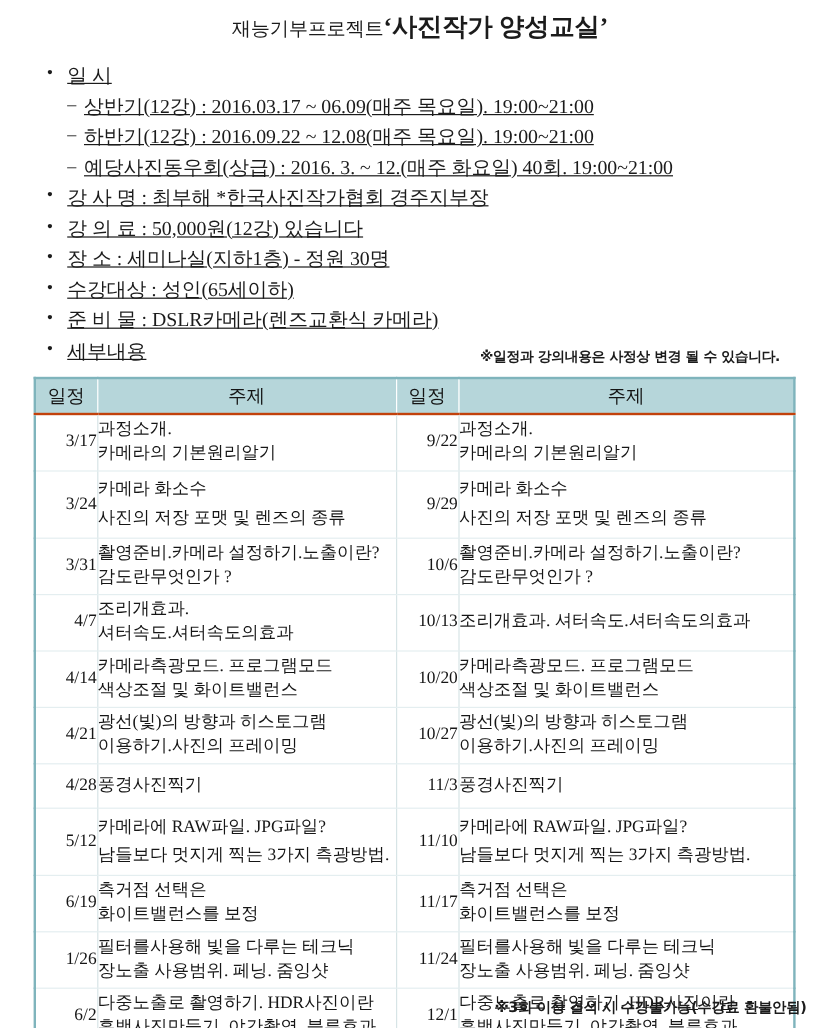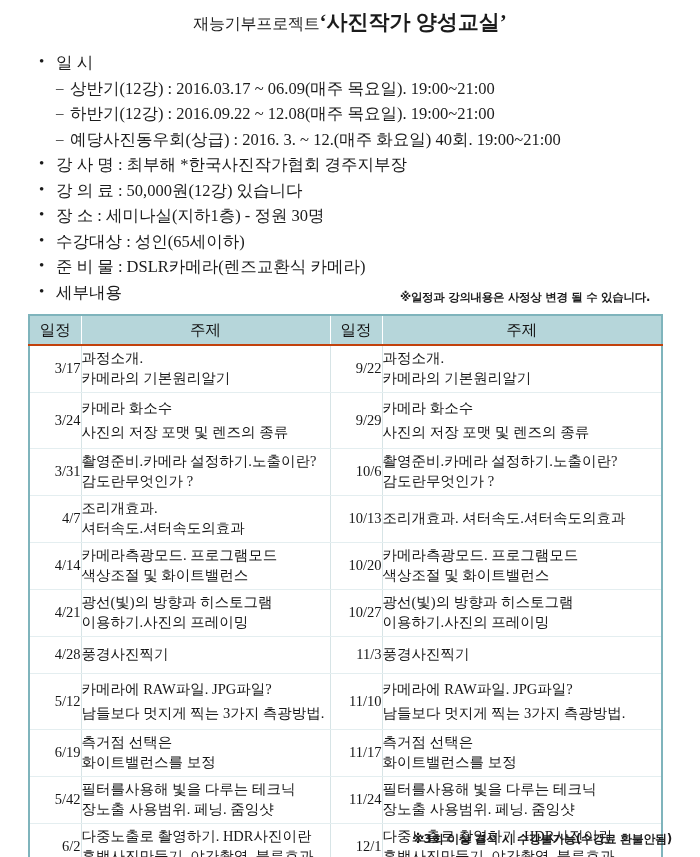--- a/index.html
+++ b/index.html
@@ -37,20 +37,21 @@
   .doc-title .title-main {
     font-size: 21px;
     font-weight: bold;
     letter-spacing: 0px;
   }
 
   
   .info-block {
     margin: 14px 0 0 0;
     padding: 0 0 0 56px;
+    text-decoration: underline;
   }
   .info-line {
     position: relative;
     font-size: 16.5px;
     line-height: 25.5px;
     white-space: nowrap;
   }
   .info-line.bullet::before {
     content: "\2022";
     position: absolute;
@@ -311,21 +312,21 @@
               <span class="ln">측거점 선택은</span>
               <span class="ln">화이트밸런스를 보정</span>
             </td>
             <td class="date">11/17</td>
             <td class="topic last">
               <span class="ln">측거점 선택은</span>
               <span class="ln">화이트밸런스를 보정</span>
             </td>
           </tr>
           <tr class="normal">
-            <td class="date">5/42</td>
+            <td class="date">1/26</td>
             <td class="topic">
               <span class="ln">필터를사용해 빛을 다루는 테크닉</span>
               <span class="ln">장노출 사용범위. 페닝. 줌잉샷</span>
             </td>
             <td class="date">11/24</td>
             <td class="topic last">
               <span class="ln">필터를사용해 빛을 다루는 테크닉</span>
               <span class="ln">장노출 사용범위. 페닝. 줌잉샷</span>
             </td>
           </tr>

